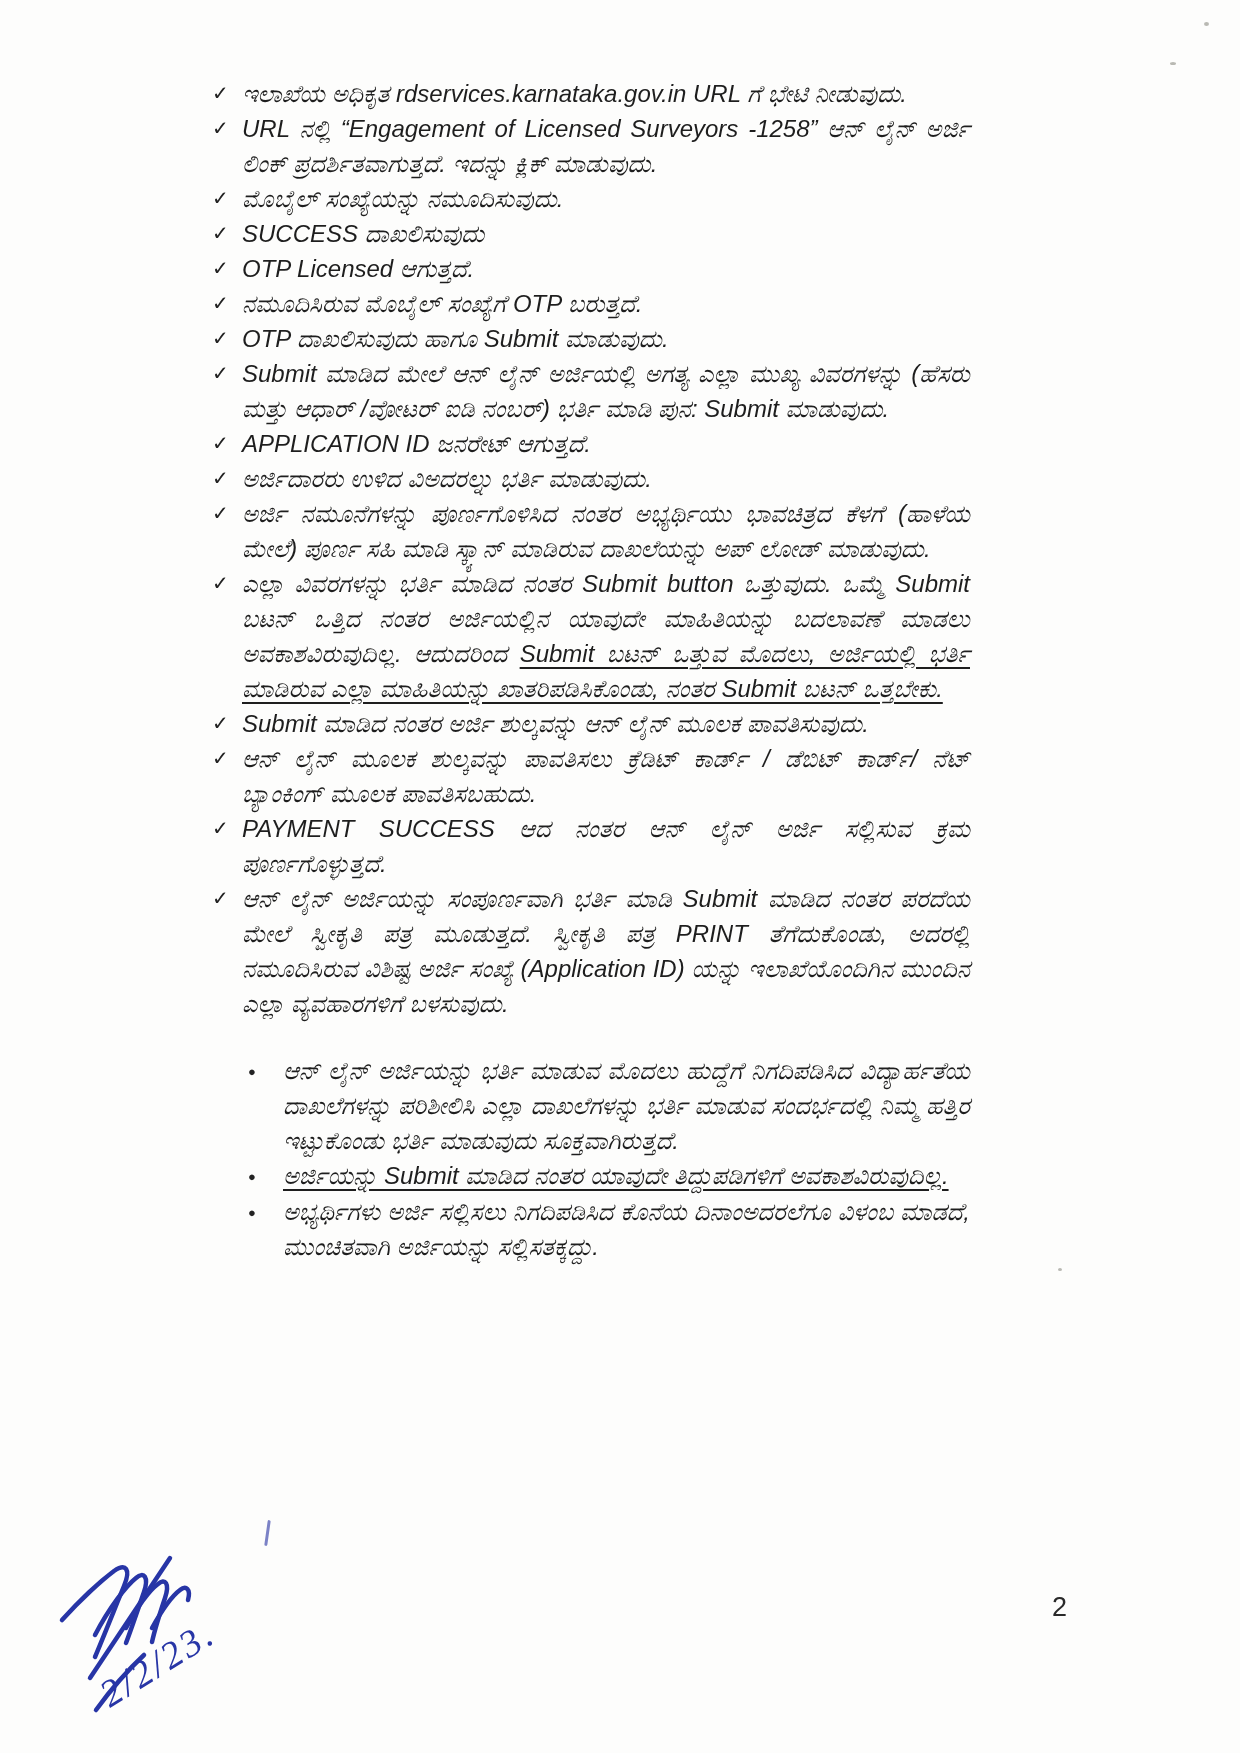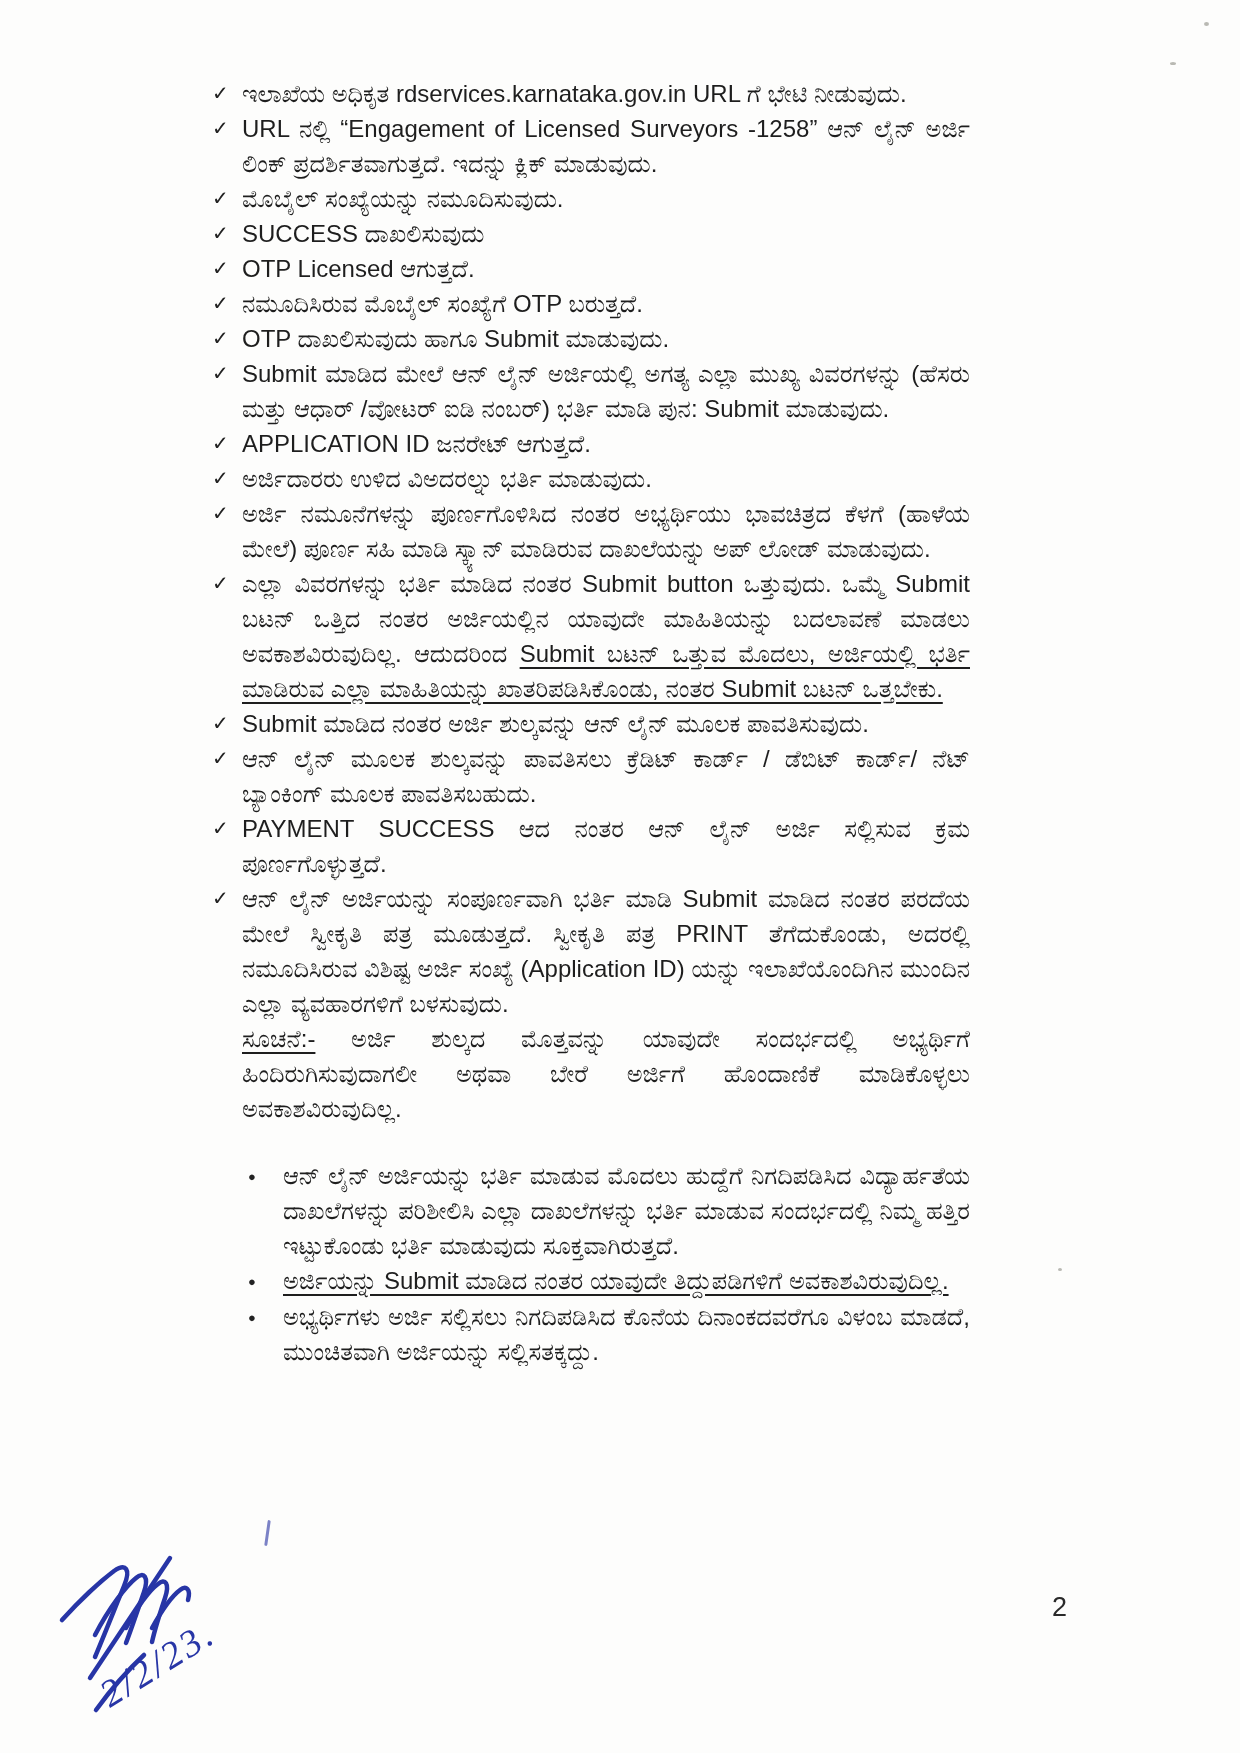--- a/index.html
+++ b/index.html
@@ -11,21 +11,21 @@
   }
   .doc-body{
     position:absolute;left:212px;top:76px;width:758px;
     font-size:24px;line-height:35px;
   }
   .item{display:flex;}
   .item .marker{
     flex:0 0 30px;color:#222;user-select:none;
   }
   .item.check .marker{font-size:20px;}
-  .item .text{flex:1;text-align:justify;}
+  .item .text{flex:1;text-align:justify;font-style:italic;}
   .item.note .marker{flex:0 0 30px;}
   .item.bullet{padding-left:36px;}
   .item.bullet .marker{flex:0 0 35px;font-size:13px;line-height:35px;padding-top:1px;}
   .item.gap{margin-top:32px;}
   .u{
     text-decoration:underline;
     text-decoration-thickness:1.8px;
     text-underline-offset:5px;
   }
   .page-number{
@@ -103,35 +103,31 @@
       <div class="text"><span>ಆನ್ ಲೈನ್ ಮೂಲಕ ಶುಲ್ಕವನ್ನು ಪಾವತಿಸಲು ಕ್ರೆಡಿಟ್ ಕಾರ್ಡ್ / ಡೆಬಿಟ್ ಕಾರ್ಡ್/ ನೆಟ್ ಬ್ಯಾಂಕಿಂಗ್ ಮೂಲಕ ಪಾವತಿಸಬಹುದು.</span></div>
     </div>
     <div class="item check">
       <span class="marker">✓</span>
       <div class="text"><span>PAYMENT SUCCESS ಆದ ನಂತರ ಆನ್ ಲೈನ್ ಅರ್ಜಿ ಸಲ್ಲಿಸುವ ಕ್ರಮ ಪೂರ್ಣಗೊಳ್ಳುತ್ತದೆ.</span></div>
     </div>
     <div class="item check">
       <span class="marker">✓</span>
       <div class="text"><span>ಆನ್ ಲೈನ್ ಅರ್ಜಿಯನ್ನು ಸಂಪೂರ್ಣವಾಗಿ ಭರ್ತಿ ಮಾಡಿ Submit ಮಾಡಿದ ನಂತರ ಪರದೆಯ ಮೇಲೆ ಸ್ವೀಕೃತಿ ಪತ್ರ ಮೂಡುತ್ತದೆ. ಸ್ವೀಕೃತಿ ಪತ್ರ PRINT ತೆಗೆದುಕೊಂಡು, ಅದರಲ್ಲಿ ನಮೂದಿಸಿರುವ ವಿಶಿಷ್ಟ ಅರ್ಜಿ ಸಂಖ್ಯೆ (Application ID) ಯನ್ನು ಇಲಾಖೆಯೊಂದಿಗಿನ ಮುಂದಿನ ಎಲ್ಲಾ ವ್ಯವಹಾರಗಳಿಗೆ ಬಳಸುವುದು.</span></div>
     </div>
-    <div class="item note">
-      <span class="marker"></span>
-      <div class="text"><span class="u">ಸೂಚನೆ:-</span><span> ಅರ್ಜಿ ಶುಲ್ಕದ ಮೊತ್ತವನ್ನು ಯಾವುದೇ ಸಂದರ್ಭದಲ್ಲಿ ಅಭ್ಯರ್ಥಿಗೆ ಹಿಂದಿರುಗಿಸುವುದಾಗಲೀ ಅಥವಾ ಬೇರೆ ಅರ್ಜಿಗೆ ಹೊಂದಾಣಿಕೆ ಮಾಡಿಕೊಳ್ಳಲು ಅವಕಾಶವಿರುವುದಿಲ್ಲ.</span></div>
-    </div>
     <div class="item bullet gap">
       <span class="marker">●</span>
       <div class="text"><span>ಆನ್ ಲೈನ್ ಅರ್ಜಿಯನ್ನು ಭರ್ತಿ ಮಾಡುವ ಮೊದಲು ಹುದ್ದೆಗೆ ನಿಗದಿಪಡಿಸಿದ ವಿದ್ಯಾರ್ಹತೆಯ ದಾಖಲೆಗಳನ್ನು ಪರಿಶೀಲಿಸಿ ಎಲ್ಲಾ ದಾಖಲೆಗಳನ್ನು ಭರ್ತಿ ಮಾಡುವ ಸಂದರ್ಭದಲ್ಲಿ ನಿಮ್ಮ ಹತ್ತಿರ ಇಟ್ಟುಕೊಂಡು ಭರ್ತಿ ಮಾಡುವುದು ಸೂಕ್ತವಾಗಿರುತ್ತದೆ.</span></div>
     </div>
     <div class="item bullet">
       <span class="marker">●</span>
       <div class="text"><span class="u">ಅರ್ಜಿಯನ್ನು Submit ಮಾಡಿದ ನಂತರ ಯಾವುದೇ ತಿದ್ದುಪಡಿಗಳಿಗೆ ಅವಕಾಶವಿರುವುದಿಲ್ಲ.</span></div>
     </div>
     <div class="item bullet">
       <span class="marker">●</span>
-      <div class="text"><span>ಅಭ್ಯರ್ಥಿಗಳು ಅರ್ಜಿ ಸಲ್ಲಿಸಲು ನಿಗದಿಪಡಿಸಿದ ಕೊನೆಯ ದಿನಾಂಕದವರೆಗೂ ವಿಳಂಬ ಮಾಡದೆ, ಮುಂಚಿತವಾಗಿ ಅರ್ಜಿಯನ್ನು ಸಲ್ಲಿಸತಕ್ಕದ್ದು.</span></div>
+      <div class="text"><span>ಅಭ್ಯರ್ಥಿಗಳು ಅರ್ಜಿ ಸಲ್ಲಿಸಲು ನಿಗದಿಪಡಿಸಿದ ಕೊನೆಯ ದಿನಾಂಅದರಲೆಗೂ ವಿಳಂಬ ಮಾಡದೆ, ಮುಂಚಿತವಾಗಿ ಅರ್ಜಿಯನ್ನು ಸಲ್ಲಿಸತಕ್ಕದ್ದು.</span></div>
     </div>
   </div>
 
 <div class="speck s1"></div>
 <div class="speck s2"></div>
 <div class="speck s3"></div>
 <div class="ink-stray"></div>
 
 <svg class="signature" viewBox="0 0 240 185">
   <g stroke="#2735a6" stroke-width="4.5" fill="none" stroke-linecap="round" stroke-linejoin="round">

